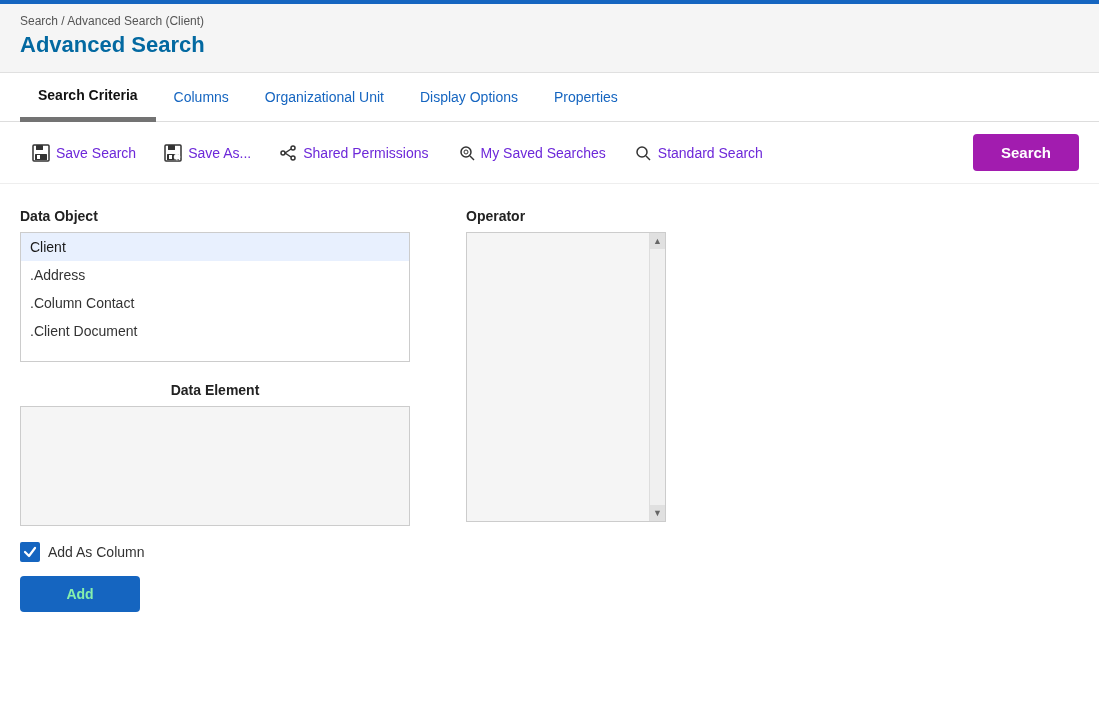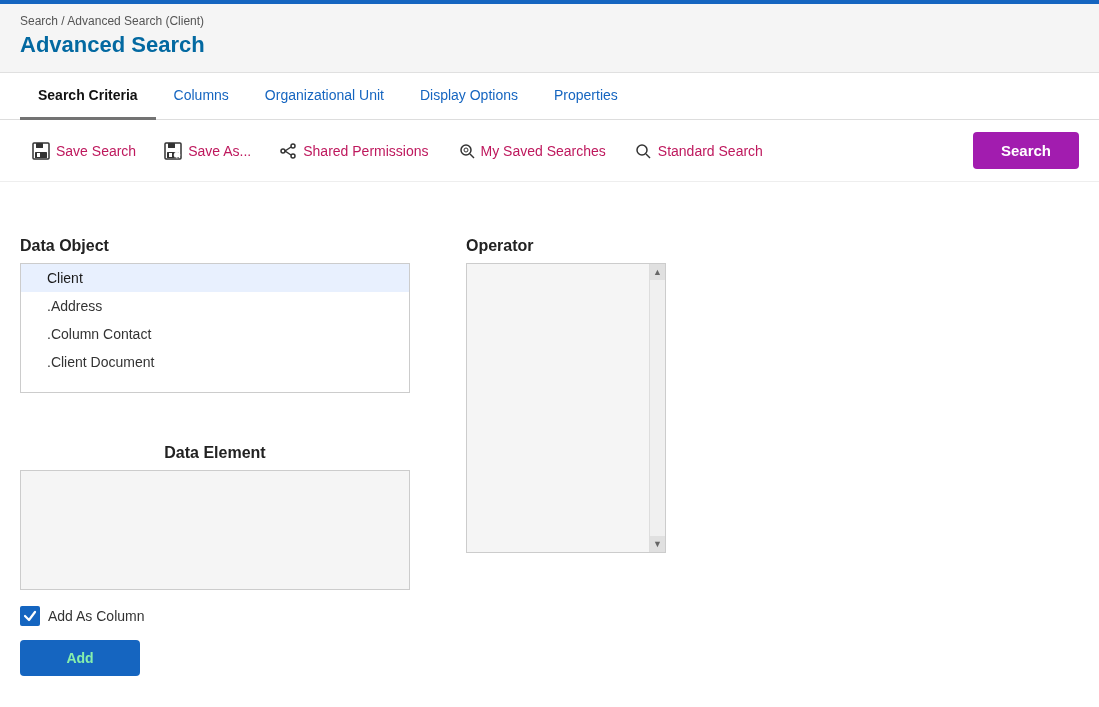--- a/index.html
+++ b/index.html
@@ -42,21 +42,21 @@
       font-size: 14px;
       cursor: pointer;
       color: #555;
       border-bottom: 3px solid transparent;
       margin-bottom: -1px;
     }
 
     .tab-item.active {
       color: #111;
       font-weight: bold;
-      border-bottom: 3px solid #737373;
+      border-bottom: 5px solid #737373;
     }
 
     .tab-item.link-style {
       color: #1565C0;
     }
 
     .toolbar {
       display: flex;
       align-items: center;
       padding: 12px 20px;
@@ -67,21 +67,21 @@
 
     .toolbar-btn {
       display: flex;
       align-items: center;
       gap: 6px;
       padding: 8px 12px;
       background: none;
       border: none;
       cursor: pointer;
       font-size: 14px;
-      color: #be185d;
+      color: #6d28d9;
       border-radius: 3px;
     }
 
     .search-btn {
       margin-left: auto;
       background: #a21caf;
       color: #fff;
       border: none;
       padding: 10px 28px;
       font-size: 15px;
@@ -94,45 +94,44 @@
       padding: 24px 20px;
       background: #fff;
     }
 
     .column-section {
       display: flex;
       flex-direction: column;
     }
 
     .section-label {
-      font-size: 16px;
+      font-size: 14px;
       font-weight: bold;
       color: #222;
       margin-bottom: 8px;
-      margin-top: 31px;
     }
 
     .listbox {
       width: 350px;
       height: 140px;
       border: 1px solid #ccc;
       background: #fff;
       overflow: hidden;
       position: relative;
     }
 
     .listbox-items {
       padding: 0;
       list-style: none;
       height: 100%;
       overflow-y: auto;
     }
 
     .listbox-item {
-      padding: 6px 26px;
+      padding: 6px 9px;
       cursor: pointer;
       font-size: 14px;
       color: #333;
     }
 
     .listbox-item:first-child {
       background: #e8f0fe;
       color: #1a1a1a;
     }
 

